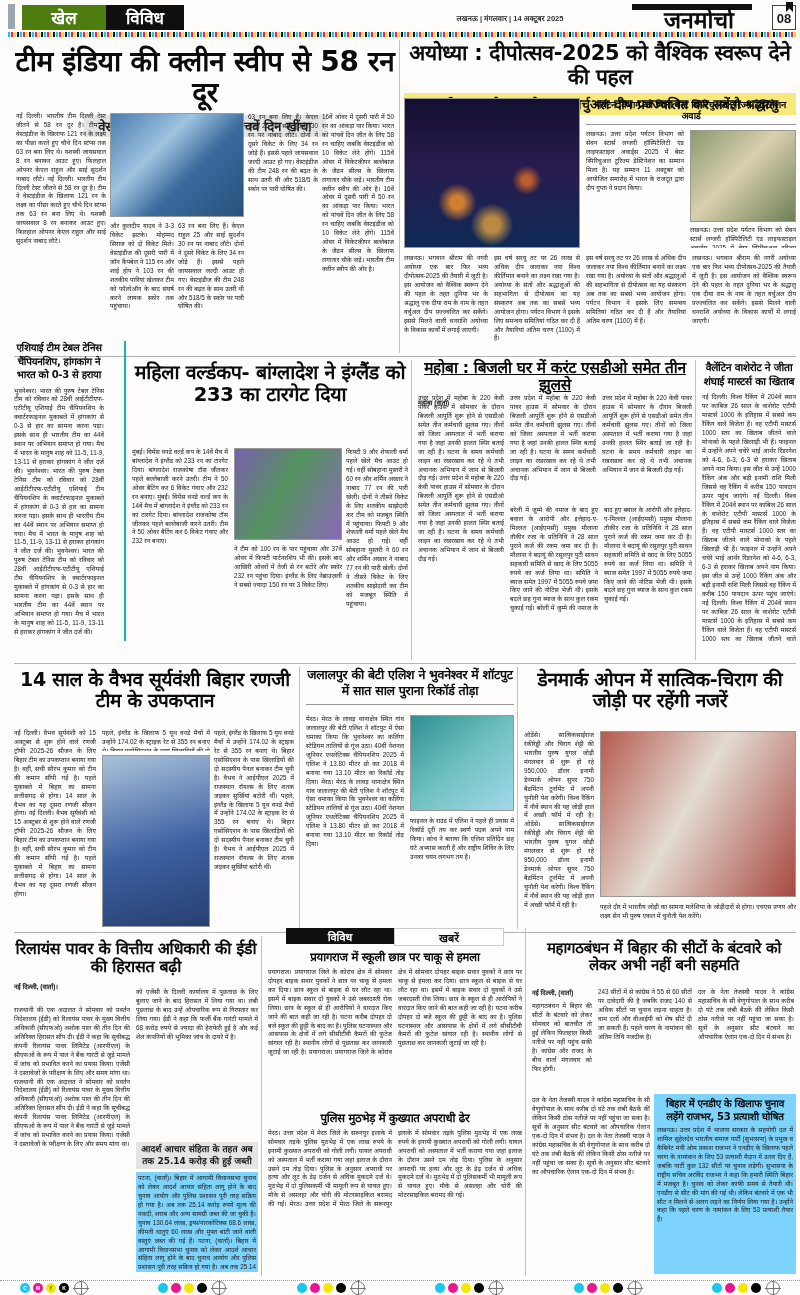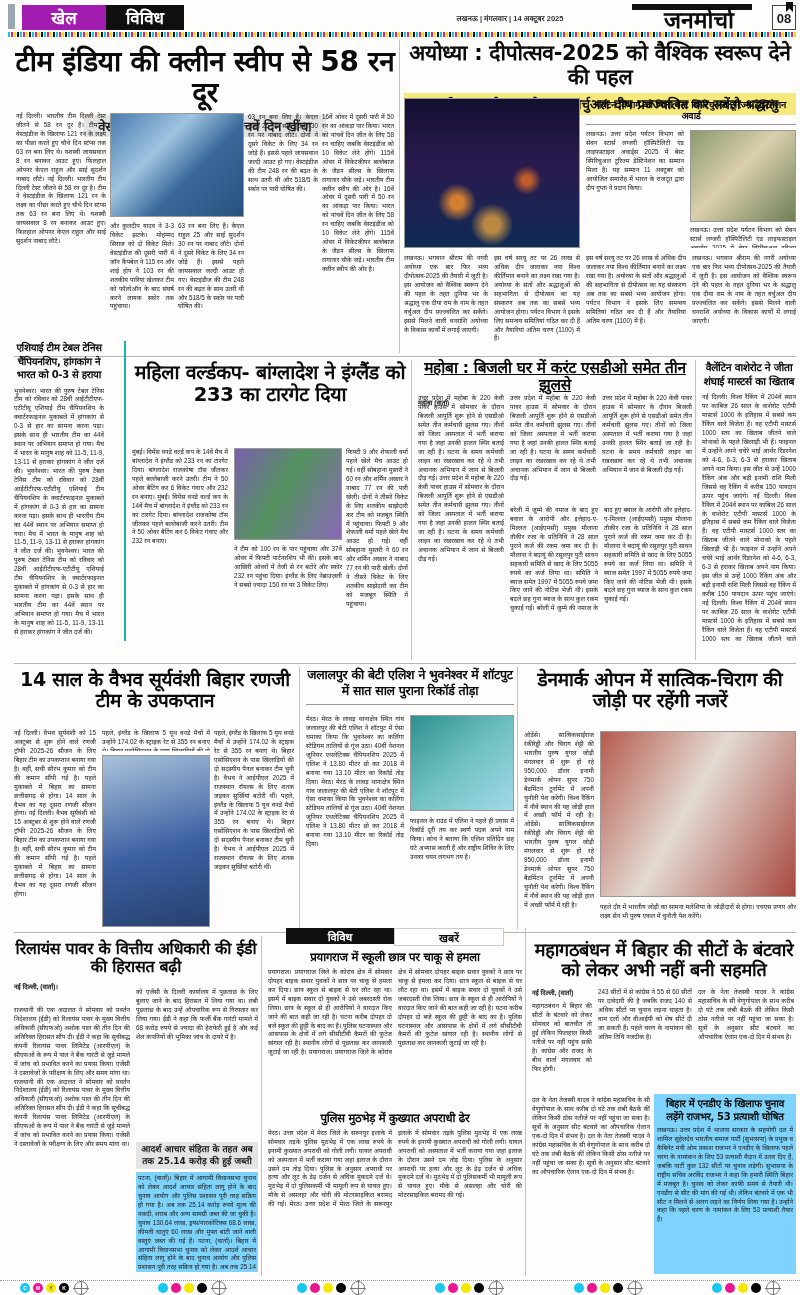--- a/index.html
+++ b/index.html
@@ -40,21 +40,21 @@
   .ph-vaibhav{background:linear-gradient(165deg,#aac2da 0%,#3c60a2 55%,#27406e 100%);}
   .ph-elish{background:linear-gradient(140deg,#2f8f8f 0%,#70c1c1 50%,#a3d8ea 100%);}
   .ph-satwik{background:linear-gradient(120deg,#b65a4e 0%,#e3dbd2 45%,#a84840 100%);}
 </style>
 </head>
 <body>
 
 <div class="page">
 
   <div class="abs" style="left:8px;top:4px;width:7px;height:25px;background:#9aa6b0;"></div>
-  <div class="abs tab" style="left:22px;top:5px;width:84px;height:25px;background:#a21caf;color:#fff;font-size:17px;">
+  <div class="abs tab" style="left:22px;top:5px;width:84px;height:25px;background:#4d7c0f;color:#fff;font-size:17px;">
     <span>खेल</span>
   </div>
   <div class="abs tab" style="left:106px;top:5px;width:78px;height:25px;background:#0f0f0f;color:#fff;font-size:17px;">
     <span>विविध</span>
   </div>
   <div class="abs" style="left:420px;top:13px;width:180px;font-size:7.5px;font-weight:bold;color:#333;text-align:center;">लखनऊ | मंगलवार | 14 अक्टूबर 2025</div>
   <div class="abs" style="left:632px;top:4px;width:120px;height:6px;background:#111;"></div>
   <div class="abs hl" style="left:620px;top:8px;width:158px;font-size:23px;letter-spacing:0;">जनमोर्चा</div>
   <div class="abs" style="left:772px;top:5px;width:24px;height:25px;border:1px solid #444;text-align:center;">
     <span class="abs" style="right:2px;top:-4px;width:7px;height:10px;background:#111;
@@ -165,21 +165,21 @@
         <span>खबरें</span>
       </div>
     </div>
     <div class="hl" style="font-size:11.5px;margin-top:5px;">प्रयागराज में स्कूली छात्र पर चाकू से हमला</div>
     <div class="bodytxt two-col" style="margin-top:4px;height:138px;">प्रयागराज। प्रयागराज जिले के कोरांव क्षेत्र में सोमवार दोपहर बाइक सवार युवकों ने छात्र पर चाकू से हमला कर दिया। छात्र स्कूल से बाइक से घर लौट रहा था। इसमें में बाइक सवार दो युवकों ने उसे जबरदस्ती रोक लिया। छात्र के स्कूल से ही आरोपियों ने वारदात किए जाने की बात कही जा रही है। घटना करीब दोपहर दो बजे स्कूल की छुट्टी के बाद का है। पुलिस घटनास्थल और आसपास के क्षेत्रों में लगे सीसीटीवी कैमरों की फुटेज खंगाल रही है। स्थानीय लोगों से पूछताछ कर जानकारी जुटाई जा रही है। प्रयागराज। प्रयागराज जिले के कोरांव क्षेत्र में सोमवार दोपहर बाइक सवार युवकों ने छात्र पर चाकू से हमला कर दिया। छात्र स्कूल से बाइक से घर लौट रहा था। इसमें में बाइक सवार दो युवकों ने उसे जबरदस्ती रोक लिया। छात्र के स्कूल से ही आरोपियों ने वारदात किए जाने की बात कही जा रही है। घटना करीब दोपहर दो बजे स्कूल की छुट्टी के बाद का है। पुलिस घटनास्थल और आसपास के क्षेत्रों में लगे सीसीटीवी कैमरों की फुटेज खंगाल रही है। स्थानीय लोगों से पूछताछ कर जानकारी जुटाई जा रही है।</div>
     <div class="hl" style="font-size:11.5px;margin-top:6px;">पुलिस मुठभेड़ में कुख्यात अपराधी ढेर</div>
     <div class="bodytxt two-col" style="margin-top:4px;height:140px;">मेरठ। उत्तर प्रदेश में मेरठ जिले के सरूरपुर इलाके में सोमवार तड़के पुलिस मुठभेड़ में एक लाख रुपये के इनामी कुख्यात अपराधी को गोली लगी। घायल अपराधी को अस्पताल में भर्ती कराया गया जहां इलाज के दौरान उसने दम तोड़ दिया। पुलिस के अनुसार अपराधी पर हत्या और लूट के डेढ़ दर्जन से अधिक मुकदमे दर्ज थे। मुठभेड़ में दो पुलिसकर्मी भी मामूली रूप से घायल हुए। मौके से असलहा और चोरी की मोटरसाइकिल बरामद की गई। मेरठ। उत्तर प्रदेश में मेरठ जिले के सरूरपुर इलाके में सोमवार तड़के पुलिस मुठभेड़ में एक लाख रुपये के इनामी कुख्यात अपराधी को गोली लगी। घायल अपराधी को अस्पताल में भर्ती कराया गया जहां इलाज के दौरान उसने दम तोड़ दिया। पुलिस के अनुसार अपराधी पर हत्या और लूट के डेढ़ दर्जन से अधिक मुकदमे दर्ज थे। मुठभेड़ में दो पुलिसकर्मी भी मामूली रूप से घायल हुए। मौके से असलहा और चोरी की मोटरसाइकिल बरामद की गई।</div>
   </div>
 
   <div class="abs" style="left:532px;top:936px;width:264px;height:340px;">
-    <div class="hl" style="font-size:18px;margin-top:4px;">महागठबंधन में बिहार की सीटों के बंटवारे को लेकर अभी नहीं बनी सहमति</div>
+    <div class="hl" style="font-size:15px;margin-top:4px;">महागठबंधन में बिहार की सीटों के बंटवारे को लेकर अभी नहीं बनी सहमति</div>
     <div class="abs" style="left:0;top:52px;width:60px;font-size:6.5px;font-weight:bold;">नई दिल्ली, (वार्ता)</div>
     <div class="abs bodytxt" style="left:0;top:66px;width:60px;height:88px;">महागठबंधन में बिहार की सीटों के बंटवारे को लेकर सोमवार को बातचीत तो हुई लेकिन फिलहाल किसी नतीजे पर नहीं पहुंच सकी है। कांग्रेस और राजद के बीच वार्ता मंगलवार को फिर होगी।</div>
     <div class="abs bodytxt" style="left:66px;top:52px;width:94px;height:102px;">243 सीटों में से कांग्रेस ने 55 से 60 सीटों पर दावेदारी की है जबकि राजद 140 से अधिक सीटों पर चुनाव लड़ना चाहता है। वाम दलों और वीआईपी को शेष सीटें दी जा सकती हैं। पहले चरण के नामांकन की अंतिम तिथि नजदीक है।</div>
     <div class="abs bodytxt" style="left:166px;top:52px;width:96px;height:102px;">दल के नेता तेजस्वी यादव ने कांग्रेस महासचिव के सी वेणुगोपाल के साथ करीब दो घंटे तक लंबी बैठकें कीं लेकिन किसी ठोस नतीजे पर नहीं पहुंचा जा सका है। सूत्रों के अनुसार सीट बंटवारे का औपचारिक ऐलान एक-दो दिन में संभव है।</div>
     <div class="abs bodytxt" style="left:0;top:160px;width:118px;height:176px;">दल के नेता तेजस्वी यादव ने कांग्रेस महासचिव के सी वेणुगोपाल के साथ करीब दो घंटे तक लंबी बैठकें कीं लेकिन किसी ठोस नतीजे पर नहीं पहुंचा जा सका है। सूत्रों के अनुसार सीट बंटवारे का औपचारिक ऐलान एक-दो दिन में संभव है। दल के नेता तेजस्वी यादव ने कांग्रेस महासचिव के सी वेणुगोपाल के साथ करीब दो घंटे तक लंबी बैठकें कीं लेकिन किसी ठोस नतीजे पर नहीं पहुंचा जा सका है। सूत्रों के अनुसार सीट बंटवारे का औपचारिक ऐलान एक-दो दिन में संभव है।</div>
     <div class="abs cream" style="left:122px;top:158px;width:142px;height:180px;padding:3px;">
       <div class="hl" style="font-size:10px;line-height:1.3;">बिहार में एनडीए के खिलाफ चुनाव लड़ेंगे राजभर, 53 प्रत्याशी घोषित</div>
       <div class="bodytxt" style="margin-top:3px;height:136px;">लखनऊ। उत्तर प्रदेश में भाजपा सरकार के सहयोगी दल में शामिल सुहेलदेव भारतीय समाज पार्टी (सुभासपा) के प्रमुख व कैबिनेट मंत्री ओम प्रकाश राजभर ने एनडीए के खिलाफ पहले चरण के नामांकन के लिए 53 प्रत्याशी मैदान में उतार दिए हैं, जबकि पार्टी कुल 132 सीटों पर चुनाव लड़ेगी। सुभासपा के राष्ट्रीय सचिव अरविंद राजभर ने कहा कि हमारी स्थिति बिहार में मजबूत है। चुनाव को लेकर काफी समय से तैयारी थी। एनडीए से सीट की मांग की गई थी। लेकिन बंटवारे में एक भी सीट न मिलने से अलग लड़ने का निर्णय लिया गया है। उन्होंने कहा कि पहले चरण के नामांकन के लिए 53 प्रत्याशी तैयार हैं।</div>
     </div>
   </div>

